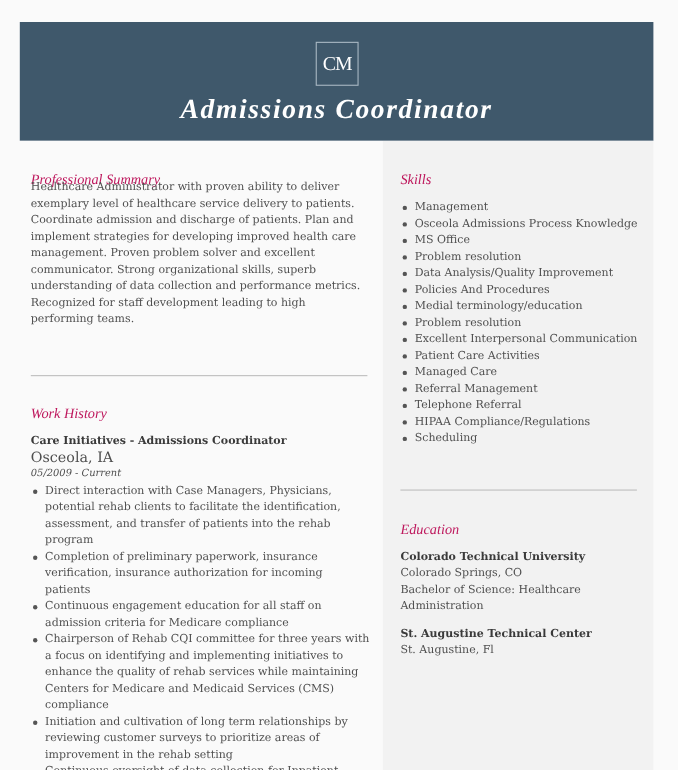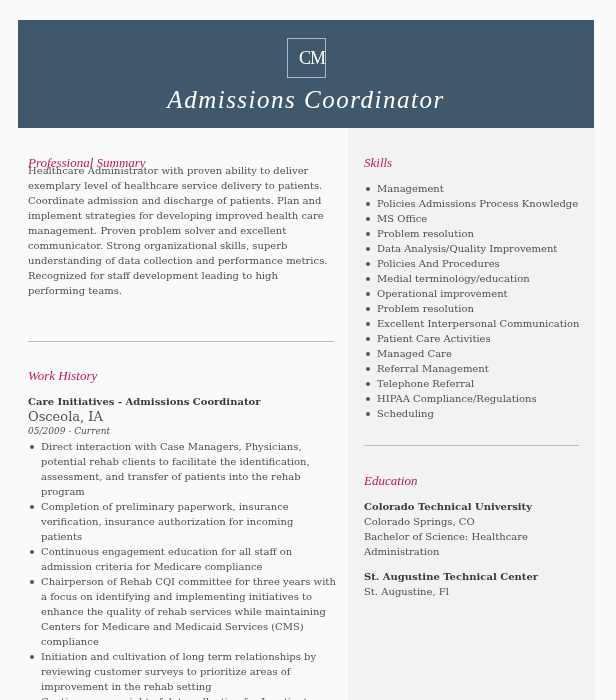--- a/index.html
+++ b/index.html
@@ -1,22 +1,22 @@
 <!DOCTYPE html>
 <html><head>
 <meta charset="utf-8">
 <style>
   html, body { margin:0; padding:0; }
   body { width:616px; height:700px; background:#fafafa; overflow:hidden; position:relative;
          font-family:"DejaVu Serif", serif; color:#4a4a4a; }
   .header { position:absolute; left:18px; top:20px; width:576px; height:108px; background:#3f586b; }
   .monogram { position:absolute; left:269px; top:18px; width:37px; height:38px; border:1px solid #a9b8c4;
-              color:#fff; font-family:"Liberation Serif", serif; font-size:18px; line-height:38px; text-align:right; letter-spacing:-1px; }
+              color:#fff; font-family:"Liberation Serif", serif; font-size:18px; line-height:38px; text-align:center; letter-spacing:-1px; }
   .title { position:absolute; left:0; right:0; top:66px; text-align:center; color:#fff;
-           font-family:"Liberation Serif", serif; font-style:italic; font-weight:normal; font-size:25px; letter-spacing:1.5px; }
+           font-family:"Liberation Serif", serif; font-style:italic; font-weight:bold; font-size:25px; letter-spacing:1.5px; }
   .left { position:absolute; left:18px; top:128px; width:330px; height:572px; background:#fafafa; }
   .right { position:absolute; left:348px; top:128px; width:246px; height:572px; background:#f2f2f2; }
   .sec-title { font-family:"Liberation Serif", serif; font-style:italic; font-size:13px; color:#be185d; }
   .body-text { font-size:10px; line-height:15px; color:#4f4f4f; }
   .summary { position:absolute; left:10px; top:35px; width:310px; }
   .divider { position:absolute; height:1px; background:#bdbdbd; }
   ul.bul { list-style:none; margin:0; padding:0; }
   ul.bul li { position:relative; padding-left:13px; font-size:10px; line-height:15px; color:#4f4f4f; }
   ul.bul li::before { content:""; position:absolute; left:2px; top:6px; width:4px; height:4px; border-radius:50%; background:#555; }
   .job-title { font-size:10px; font-weight:bold; color:#3a3a3a; line-height:15px; }
@@ -53,27 +53,26 @@
       <li>Initiation and cultivation of long term relationships by reviewing customer surveys to prioritize areas of improvement in the rehab setting</li>
       <li>Continuous oversight of data collection for Inpatient Rehabilitation Facility Patient Assessment (IRF-PAI), including ensuring the presence of supporting</li>
     </ul>
   </div>
 </div>
 
 <div class="right">
   <div class="sec-title" style="position:absolute; left:16px; top:27px;">Skills</div>
   <ul class="bul" style="position:absolute; left:16px; top:53px; width:226px;">
     <li>Management</li>
-    <li>Policies Admissions Process Knowledge</li>
+    <li>Osceola Admissions Process Knowledge</li>
     <li>MS Office</li>
     <li>Problem resolution</li>
     <li>Data Analysis/Quality Improvement</li>
     <li>Policies And Procedures</li>
     <li>Medial terminology/education</li>
-    <li>Operational improvement</li>
     <li>Problem resolution</li>
     <li>Excellent Interpersonal Communication</li>
     <li>Patient Care Activities</li>
     <li>Managed Care</li>
     <li>Referral Management</li>
     <li>Telephone Referral</li>
     <li>HIPAA Compliance/Regulations</li>
     <li>Scheduling</li>
   </ul>
 

